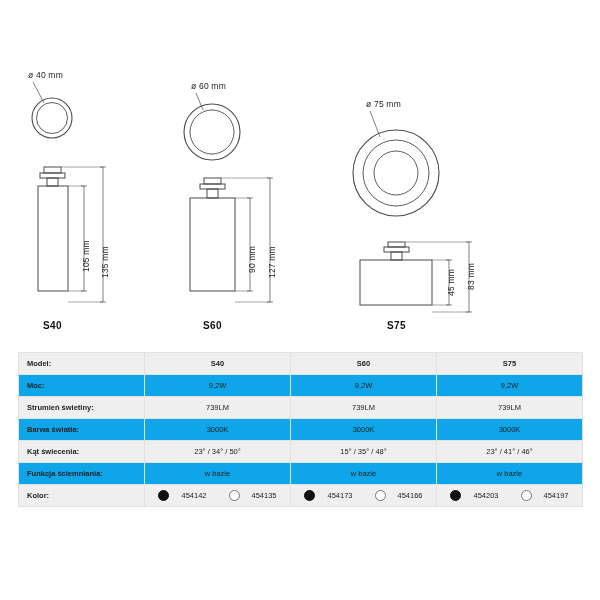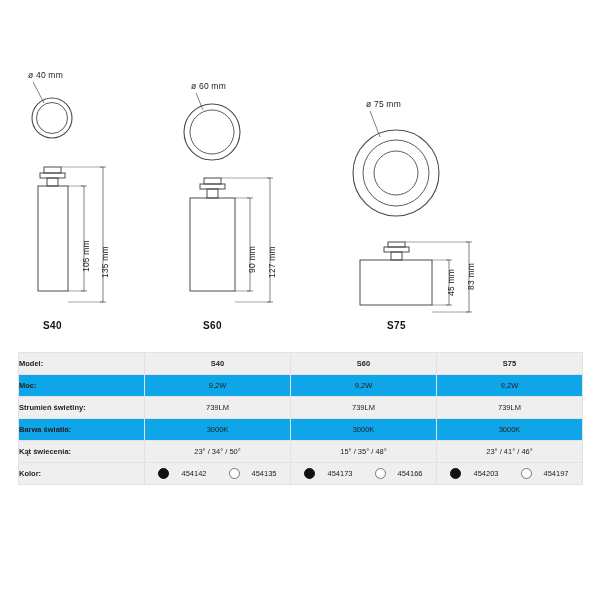--- a/index.html
+++ b/index.html
@@ -64,20 +64,21 @@
     table-layout: fixed;
   }
   .spec-table td {
     border: 1px solid #e2e2e2;
     padding: 0;
     height: 21px;
     vertical-align: middle;
   }
   .spec-table td.label {
     width: 126px;
+    padding-left: 8px;
     font-weight: bold;
     color: #222;
     font-size: 7.5px;
     text-align: left;
   }
   .spec-table td.val {
     text-align: center;
     color: #222;
     font-size: 7.5px;
   }
@@ -258,20 +259,26 @@
       <td class="val">3000K</td>
     </tr>
 
     <tr class="row-grey">
       <td class="label">Kąt świecenia:</td>
       <td class="val">23° / 34° / 50°</td>
       <td class="val">15° / 35° / 48°</td>
       <td class="val">23° / 41° / 46°</td>
     </tr>
 
+    <tr class="row-white">
+      <td class="label">Funkcja ściemniania:</td>
+      <td class="val">w bazie</td>
+      <td class="val">w bazie</td>
+      <td class="val">w bazie</td>
+    </tr>
 
     <tr class="row-grey">
       <td class="label">Kolor:</td>
       <td class="val">
         <div class="color-cell">
           <span class="swatch black"></span>
           <span class="code">454142</span>
           <span class="swatch white"></span>
           <span class="code">454135</span>
         </div>

